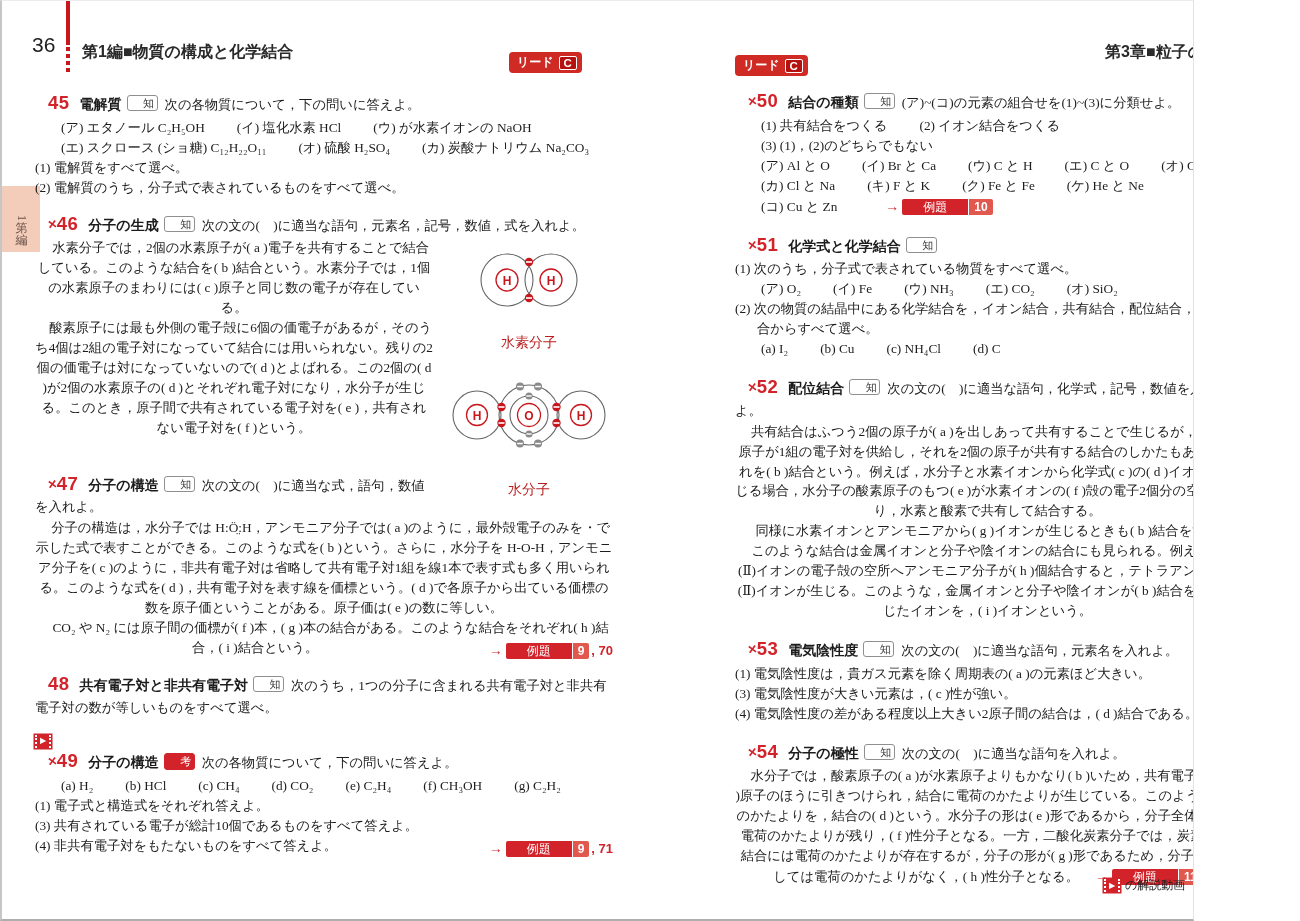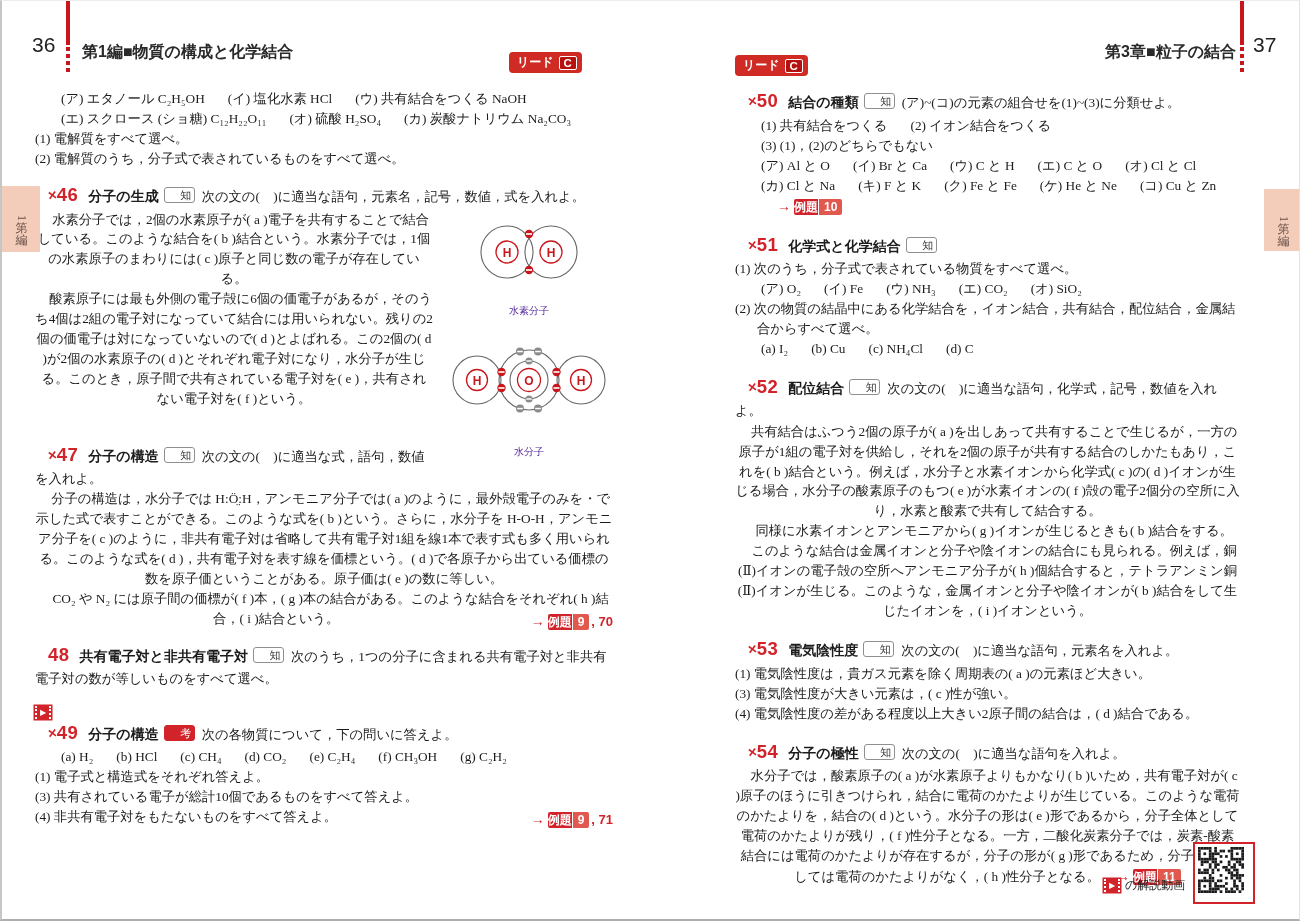--- a/index.html
+++ b/index.html
@@ -1,16 +1,16 @@
 <!DOCTYPE html>
 <html><head>
 <meta charset="utf-8">
 <style>
   html,body{margin:0;padding:0;background:#fff;}
-  .spread{position:relative;width:1300px;height:921px;background:#fff;box-sizing:border-box;
+  .spread{position:relative;width:1194px;height:921px;background:#fff;box-sizing:border-box;
     border-left:2px solid #c6c6c6;border-bottom:2px solid #aeaeae;border-top:1px solid #ececec;border-right:1px solid #e2e2e2;
     font-family:"Liberation Serif","DejaVu Serif",serif;color:#1c1c1c;overflow:hidden;}
   .page{position:absolute;top:0;height:921px;}
   .page-left{left:0;width:650px;}
   .page-right{left:650px;width:650px;}
 
   
   .pnum{position:absolute;font-family:"Liberation Sans","DejaVu Sans",sans-serif;font-size:21px;font-weight:500;color:#222;}
   .pnumL{left:30px;top:32px;}
   .pnumR{left:601px;top:32px;}
@@ -49,39 +49,39 @@
   .p-title{font-weight:bold;font-family:"Liberation Sans","DejaVu Sans",sans-serif;font-size:14px;}
   .badge{display:inline-block;font-family:"Liberation Sans","DejaVu Sans",sans-serif;font-size:11px;line-height:1.3;
     border:1.2px solid #8f8f8f;border-radius:3px;padding:0 2.5px;margin:0 7px 0 5px;vertical-align:2px;color:#333;background:#fff;}
   .badge.filled{background:#d2232a;color:#fff;border-color:#d2232a;}
   .p-lead{}
 
   .videorow{height:15px;margin:0 0 3px 0;}
   .video{display:inline-flex;align-items:center;justify-content:center;width:12px;height:13px;background:#d2232a;color:#fff;
     font-size:8px;box-shadow:0 0 0 1.5px #d2232a;border-left:2px dotted #fff;border-right:2px dotted #fff;}
 
-  .optrow{padding-left:26px;display:flex;flex-wrap:wrap;column-gap:23px;align-items:baseline;}
+  .optrow{padding-left:26px;display:flex;flex-wrap:wrap;column-gap:32px;align-items:baseline;}
   .numbered{padding-left:22px;text-indent:-22px;}
   .numbered.flex{display:flex;padding-left:0;text-indent:0;}
   .numbered.flex .ntext{padding-left:0;}
   .para{text-indent:1em;text-align:center;}
 
   .ref{white-space:nowrap;font-family:"Liberation Sans","DejaVu Sans",sans-serif;font-size:12px;}
   .ref .arrow{color:#d2232a;font-weight:bold;font-size:14px;margin-right:3px;}
-  .ref .rlabel{background:#d2232a;color:#fff;font-weight:bold;padding:1px 0;border-radius:2px 0 0 2px;}
+  .ref .rlabel{background:#d2232a;color:#fff;font-weight:normal;padding:1px 21px;border-radius:2px 0 0 2px;}
   .ref .rnum{background:#e0584e;color:#fff;font-weight:bold;padding:1px 5px;border-radius:0 2px 2px 0;margin-left:1px;}
   .ref .rsuffix{color:#d2232a;font-weight:bold;font-size:13px;margin-left:2px;}
   .ref.fright{float:right;margin-top:2px;}
   .ref.inline{margin-left:16px;}
   .numbered.flex .ref{margin-left:auto;margin-top:2px;}
 
   
   .mol-float{float:right;width:168px;margin:2px 0 4px 12px;text-align:center;}
   .mol-block{margin-bottom:10px;}
-  .mol-label{font-size:10px;margin-top:-2px;color:#4c1d95;text-align:center;}
+  .mol-label{font-size:14px;margin-top:-2px;color:#b91c1c;text-align:center;}
   .shell{stroke:#666;fill:none;stroke-width:1.1;}
   .nuc{stroke:#c8161d;fill:#fff;stroke-width:1.3;}
   .atxt{fill:#c8161d;font-family:"Liberation Sans","DejaVu Sans",sans-serif;font-weight:bold;font-size:12px;text-anchor:middle;}
   .e-red circle{fill:#c8161d;} .e-red rect{fill:#fff;}
   .e-gray circle{fill:#8a8a8a;} .e-gray rect{fill:#fff;}
 
   
   .qr{position:absolute;left:541px;top:841px;width:52px;height:52px;border:2px solid #d2232a;background:#fff;padding:3px;}
   .qr-caption{position:absolute;left:452px;top:876px;display:flex;align-items:center;gap:5px;
     font-family:"Liberation Sans","DejaVu Sans",sans-serif;font-size:12px;color:#222;}
@@ -96,24 +96,25 @@
     <div class="hbar hbarL"></div>
     <div class="hdots hdotsL"></div>
     <div class="htitle htitleL">第1編■物質の構成と化学結合</div>
     <div class="lead-badge leadL">
       <span>リード</span>
       <span class="grade">C</span>
     </div>
     <div class="edge-tab tabL">第1編</div>
     <div class="content content-left">
         <div class="problem">
+          <div class="p-head"><span class="p-num">45</span><span class="p-title">電解質</span><span class="badge">知</span><span class="p-lead">次の各物質について，下の問いに答えよ。</span></div>
           <div class="optrow">
             <span class="opt">(ア) エタノール C₂H₅OH</span>
             <span class="opt">(イ) 塩化水素 HCl</span>
-            <span class="opt">(ウ) 共有結合をつくる NaOH</span>
+            <span class="opt">(ウ) が水素イオンの NaOH</span>
           </div>
           <div class="optrow">
             <span class="opt">(エ) スクロース (ショ糖) C₁₂H₂₂O₁₁</span>
             <span class="opt">(オ) 硫酸 H₂SO₄</span>
             <span class="opt">(カ) 炭酸ナトリウム Na₂CO₃</span>
           </div>
           <div class="numbered">(1) 電解質をすべて選べ。</div>
           <div class="numbered">(2) 電解質のうち，分子式で表されているものをすべて選べ。</div>
         </div>
         <div class="problem has-diagram">

